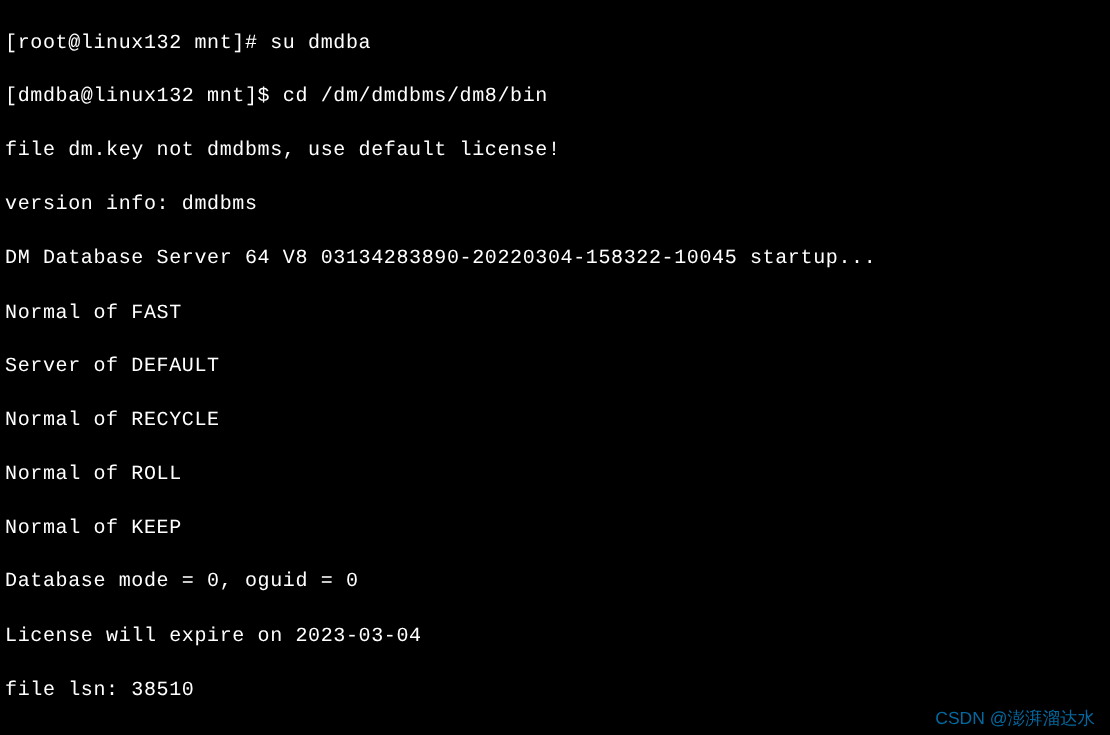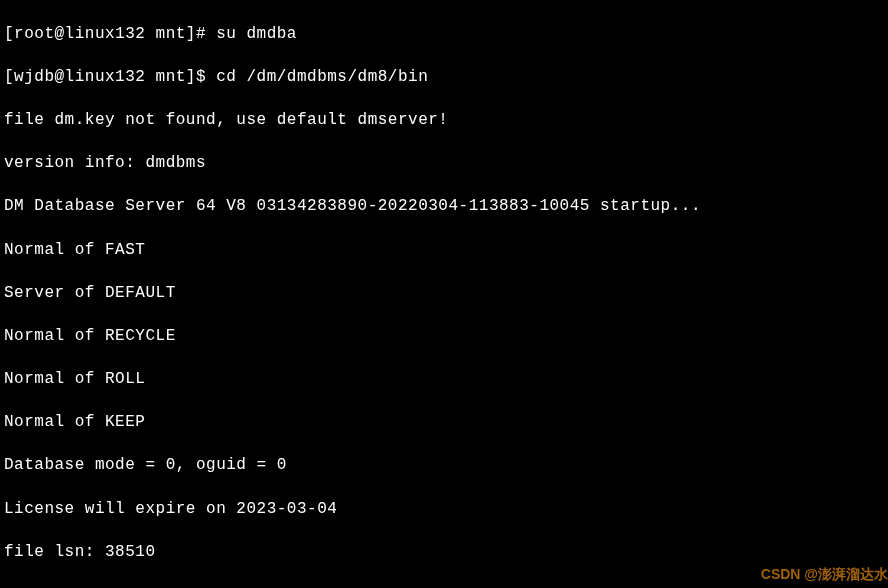--- a/index.html
+++ b/index.html
@@ -22,37 +22,36 @@
     .terminal {
       padding: 2px 4px;
       white-space: pre;
     }
     .line {
       display: block;
     }
     .watermark {
       position: absolute;
       bottom: 4px;
-      right: 0;
-      color: #a16207;
+      right: 12px;
+      color: #0369a1;
       font-size: 14px;
       font-family: Arial, sans-serif;
       letter-spacing: 0;
-      font-weight: bold;
     }
   </style>
 </head>
 <body>
 
 <div class="terminal">
 <span class="line">[root@linux132 mnt]# su dmdba</span>
-<span class="line">[wjdb@linux132 mnt]$ cd /dm/dmdbms/dm8/bin</span>
-<span class="line">file dm.key not found, use default dmserver!</span>
+<span class="line">[dmdba@linux132 mnt]$ cd /dm/dmdbms/dm8/bin</span>
+<span class="line">file dm.key not dmdbms, use default license!</span>
 <span class="line">version info: dmdbms</span>
-<span class="line">DM Database Server 64 V8 03134283890-20220304-113883-10045 startup...</span>
+<span class="line">DM Database Server 64 V8 03134283890-20220304-158322-10045 startup...</span>
 <span class="line">Normal of FAST</span>
 <span class="line">Server of DEFAULT</span>
 <span class="line">Normal of RECYCLE</span>
 <span class="line">Normal of ROLL</span>
 <span class="line">Normal of KEEP</span>
 <span class="line">Database mode = 0, oguid = 0</span>
 <span class="line">License will expire on 2023-03-04</span>
 <span class="line">file lsn: 38510</span>
 
 

